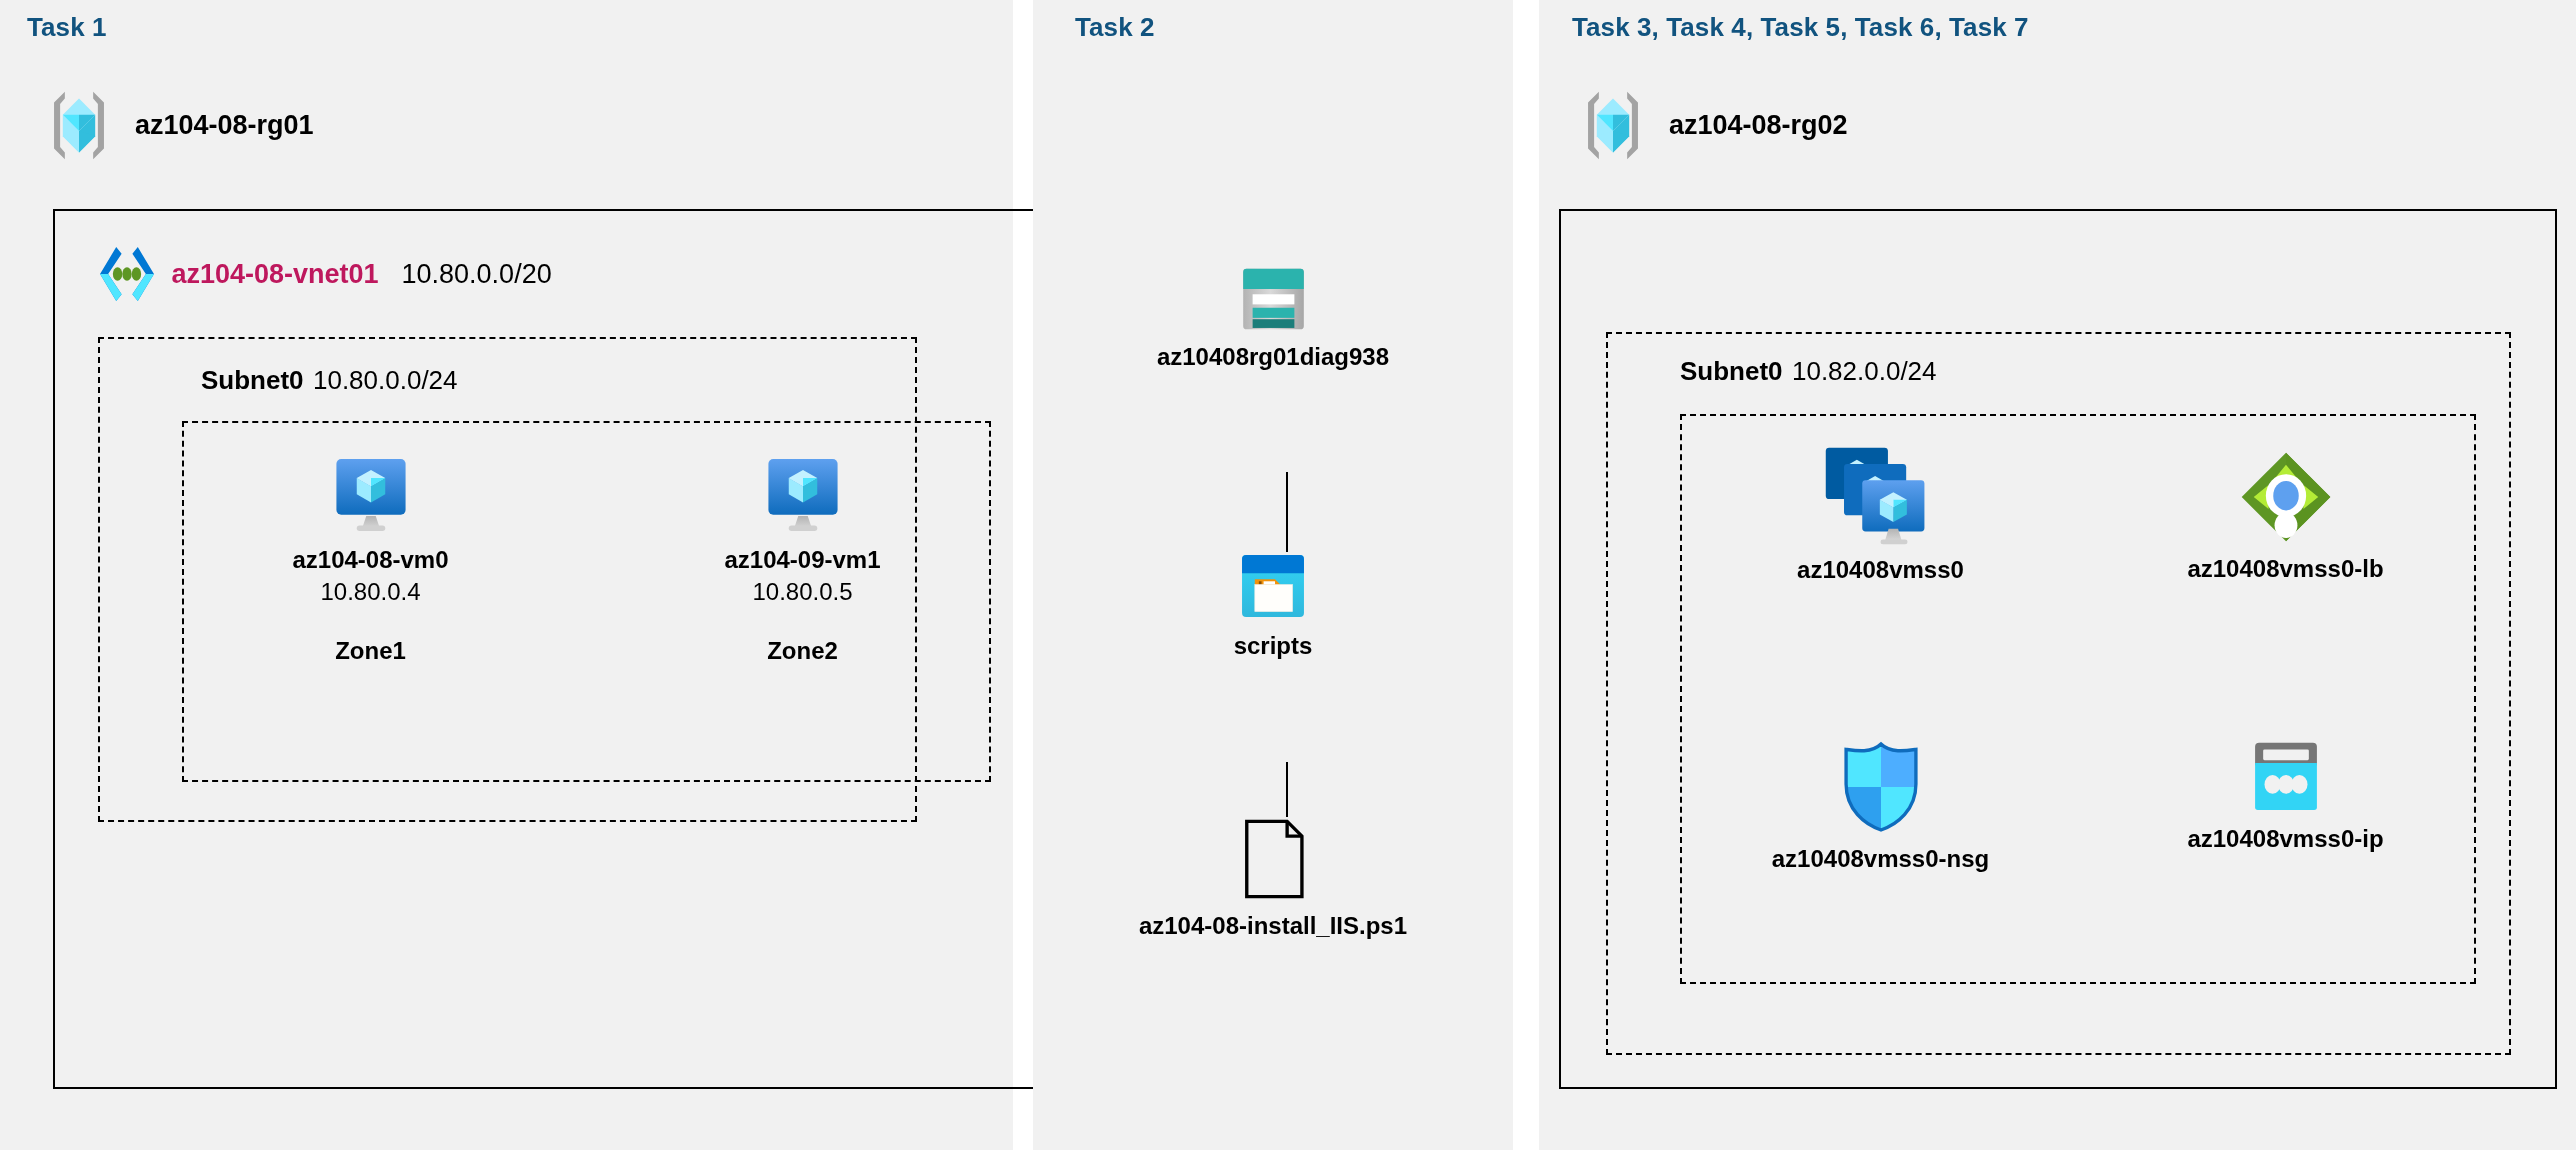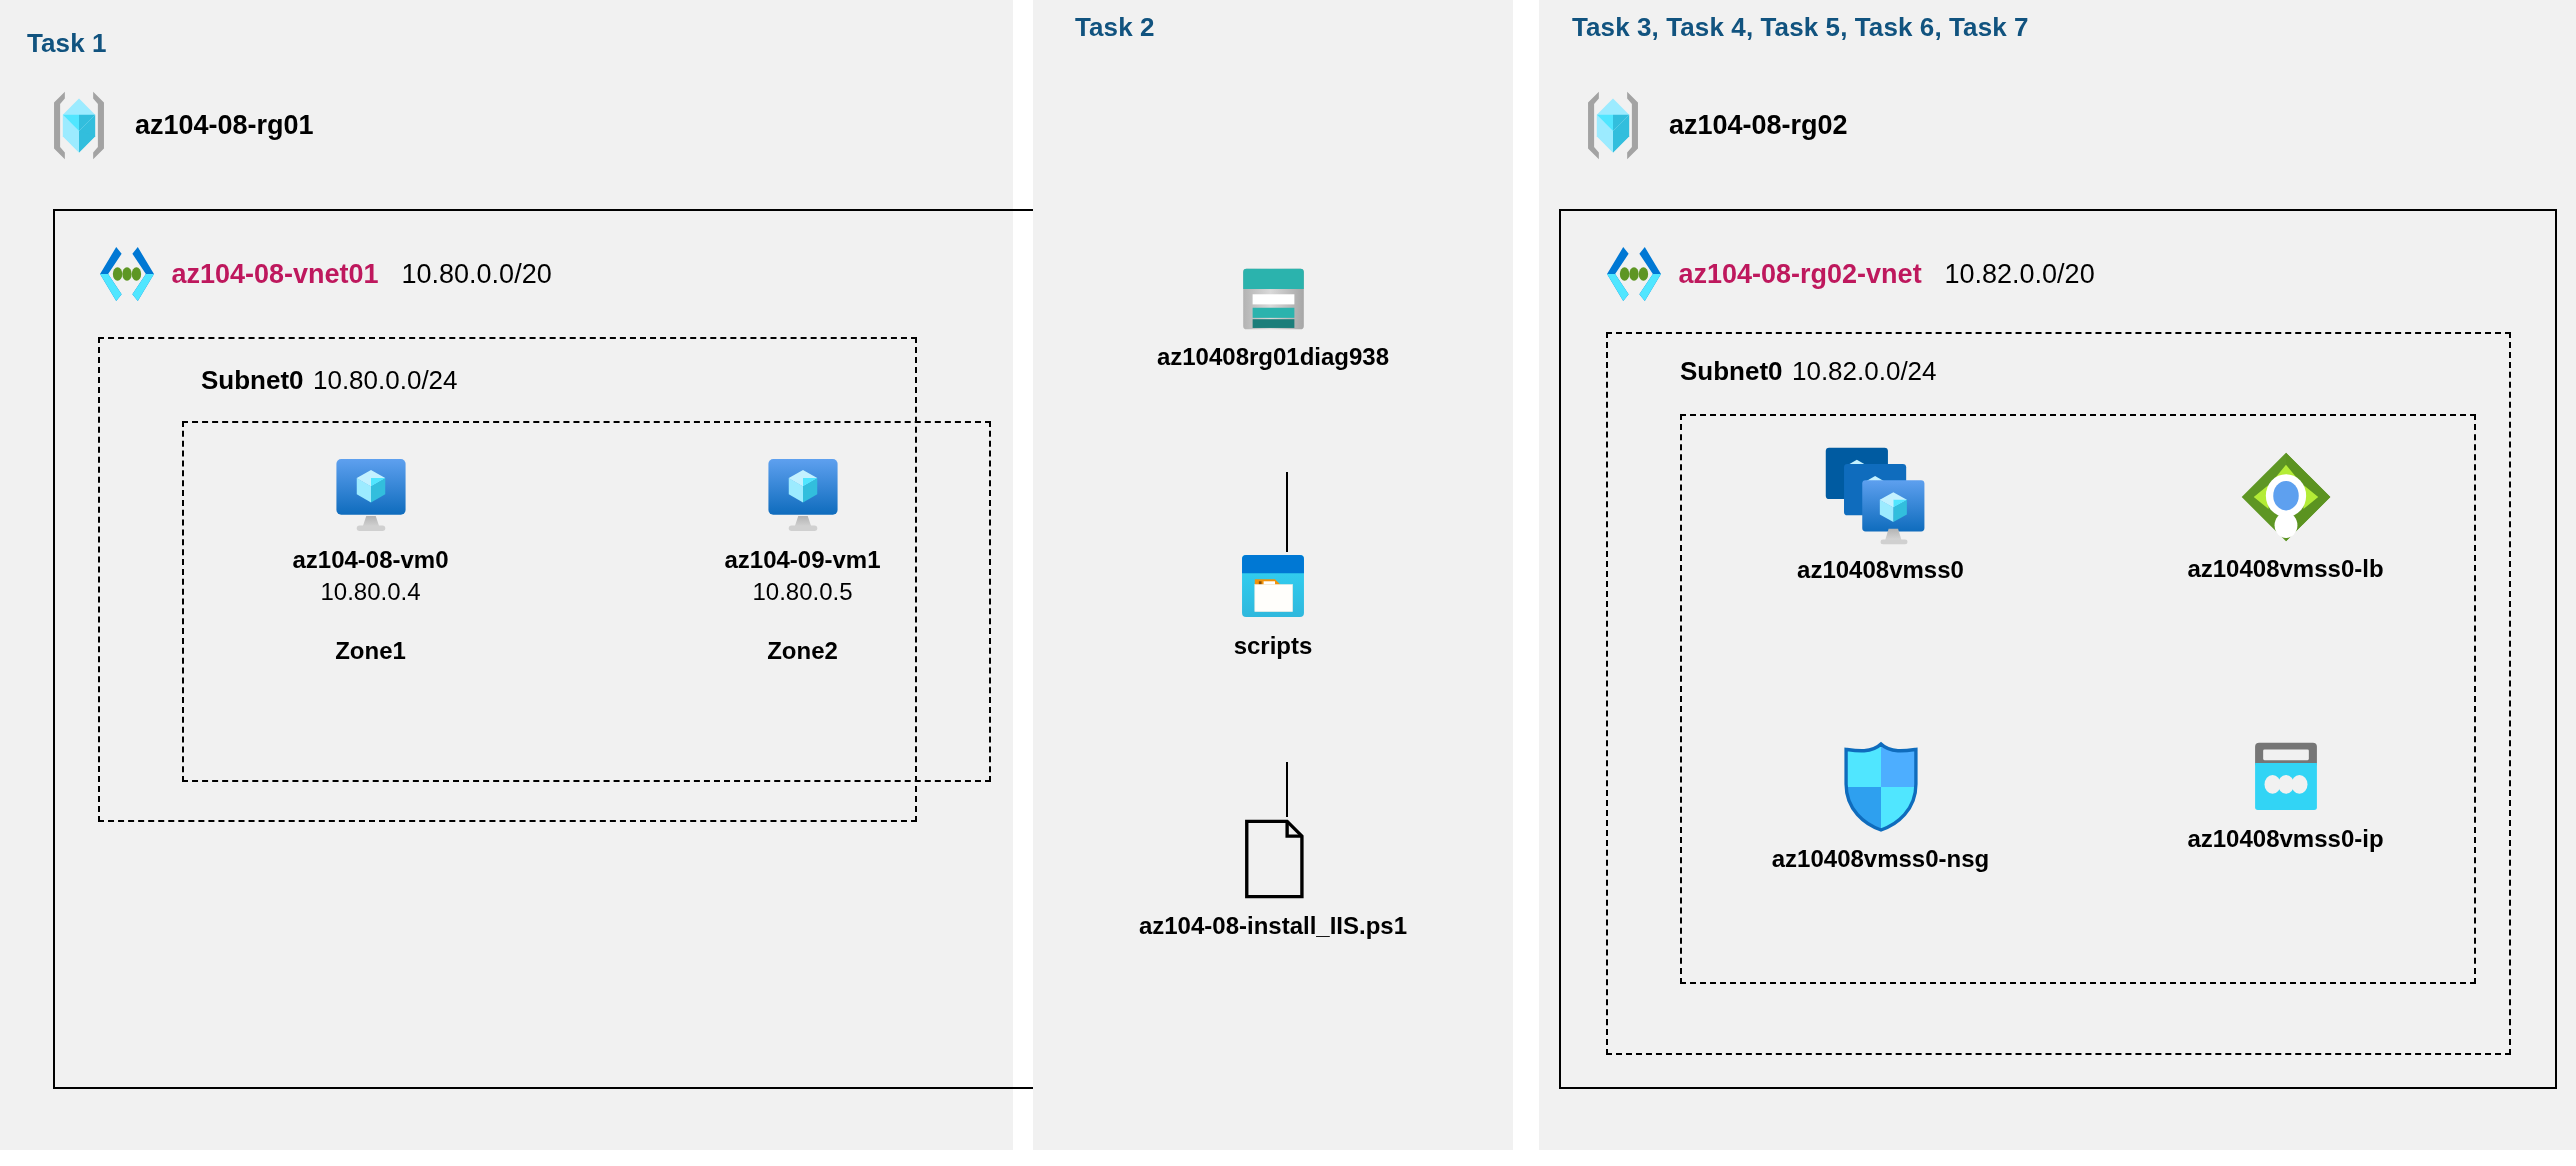--- a/index.html
+++ b/index.html
@@ -118,21 +118,21 @@
   }
   .icon { display: block; }
 </style>
 </head>
 <body>
 
 <div id="canvas">
 
   <div class="panel" style="left:0px; top:0px; width:1013px; height:1150px;"></div>
 
-  <div class="task-label" style="left:27px; top:28px;">Task 1</div>
+  <div class="task-label" style="left:27px; top:12px;">Task 1</div>
 
   <div class="rg-group" style="left:50px; top:89px;">
     <span>
       <svg class="icon" width="58" height="73" viewBox="0 0 86 108" aria-hidden="true">
         <path d="M22 4 L6 20 L6 88 L22 104 L22 94 L15 86 L15 22 L22 14 Z" fill="#a3a3a3"></path>
         <path d="M64 4 L80 20 L80 88 L64 104 L64 94 L71 86 L71 22 L64 14 Z" fill="#a3a3a3"></path>
         <path d="M43 14 L67 38 L43 62 L19 38 Z" fill="#9cebff"></path>
         <path d="M43 62 L67 38 L67 70 L43 94 Z" fill="#32bedd"></path>
         <path d="M43 62 L19 38 L19 70 L43 94 Z" fill="#9cebff"></path>
         <path d="M43 38 L67 38 L43 62 Z" fill="#32bedd"></path>
@@ -300,35 +300,20 @@
         <path d="M43 38 L19 38 L43 62 Z" fill="#50e6ff"></path>
         <path d="M43 62 L67 70 L43 94 Z" fill="#32bedd" opacity="0.85"></path>
         <path d="M43 62 L19 70 L43 94 Z" fill="#9cebff"></path>
       </svg>
     </span>
     <span class="rg-name">az104-08-rg02</span>
   </div>
 
   <div class="solid-box" style="left:1559px; top:209px; width:998px; height:880px;"></div>
 
-  <div class="vnet-group" style="left:1603px; top:243px;">
-    <span>
-      <svg class="icon" width="62" height="62" viewBox="0 0 92 92" aria-hidden="true">
-        <path d="M30 6 L38 16 L18 46 L38 76 L30 86 L6 46 Z" fill="#0078d4"></path>
-        <path d="M18 46 L38 76 L30 86 L6 46 Z" fill="#50e6ff"></path>
-        <path d="M62 6 L54 16 L74 46 L54 76 L62 86 L86 46 Z" fill="#0078d4"></path>
-        <path d="M74 46 L54 76 L62 86 L86 46 Z" fill="#50e6ff"></path>
-        <ellipse cx="32" cy="46" rx="7" ry="10" fill="#5e9624"></ellipse>
-        <ellipse cx="46" cy="46" rx="7" ry="10" fill="#5e9624"></ellipse>
-        <ellipse cx="60" cy="46" rx="7" ry="10" fill="#5e9624"></ellipse>
-      </svg>
-    </span>
-    <span class="vnet-name">az104-08-rg02-vnet</span>
-    <span class="vnet-cidr">10.82.0.0/20</span>
-  </div>
 
   <div class="dash-box" style="left:1606px; top:332px; width:905px; height:723px;"></div>
 
   <div class="subnet-label" style="left:1680px; top:356px;">
     <span class="subnet-name">Subnet0</span><span class="subnet-cidr">10.82.0.0/24</span>
   </div>
 
   <div class="dash-box" style="left:1680px; top:414px; width:796px; height:570px;"></div>
 
   <div class="node" style="left:1739px; top:445px; width:283px;justify-content:space-between;">

